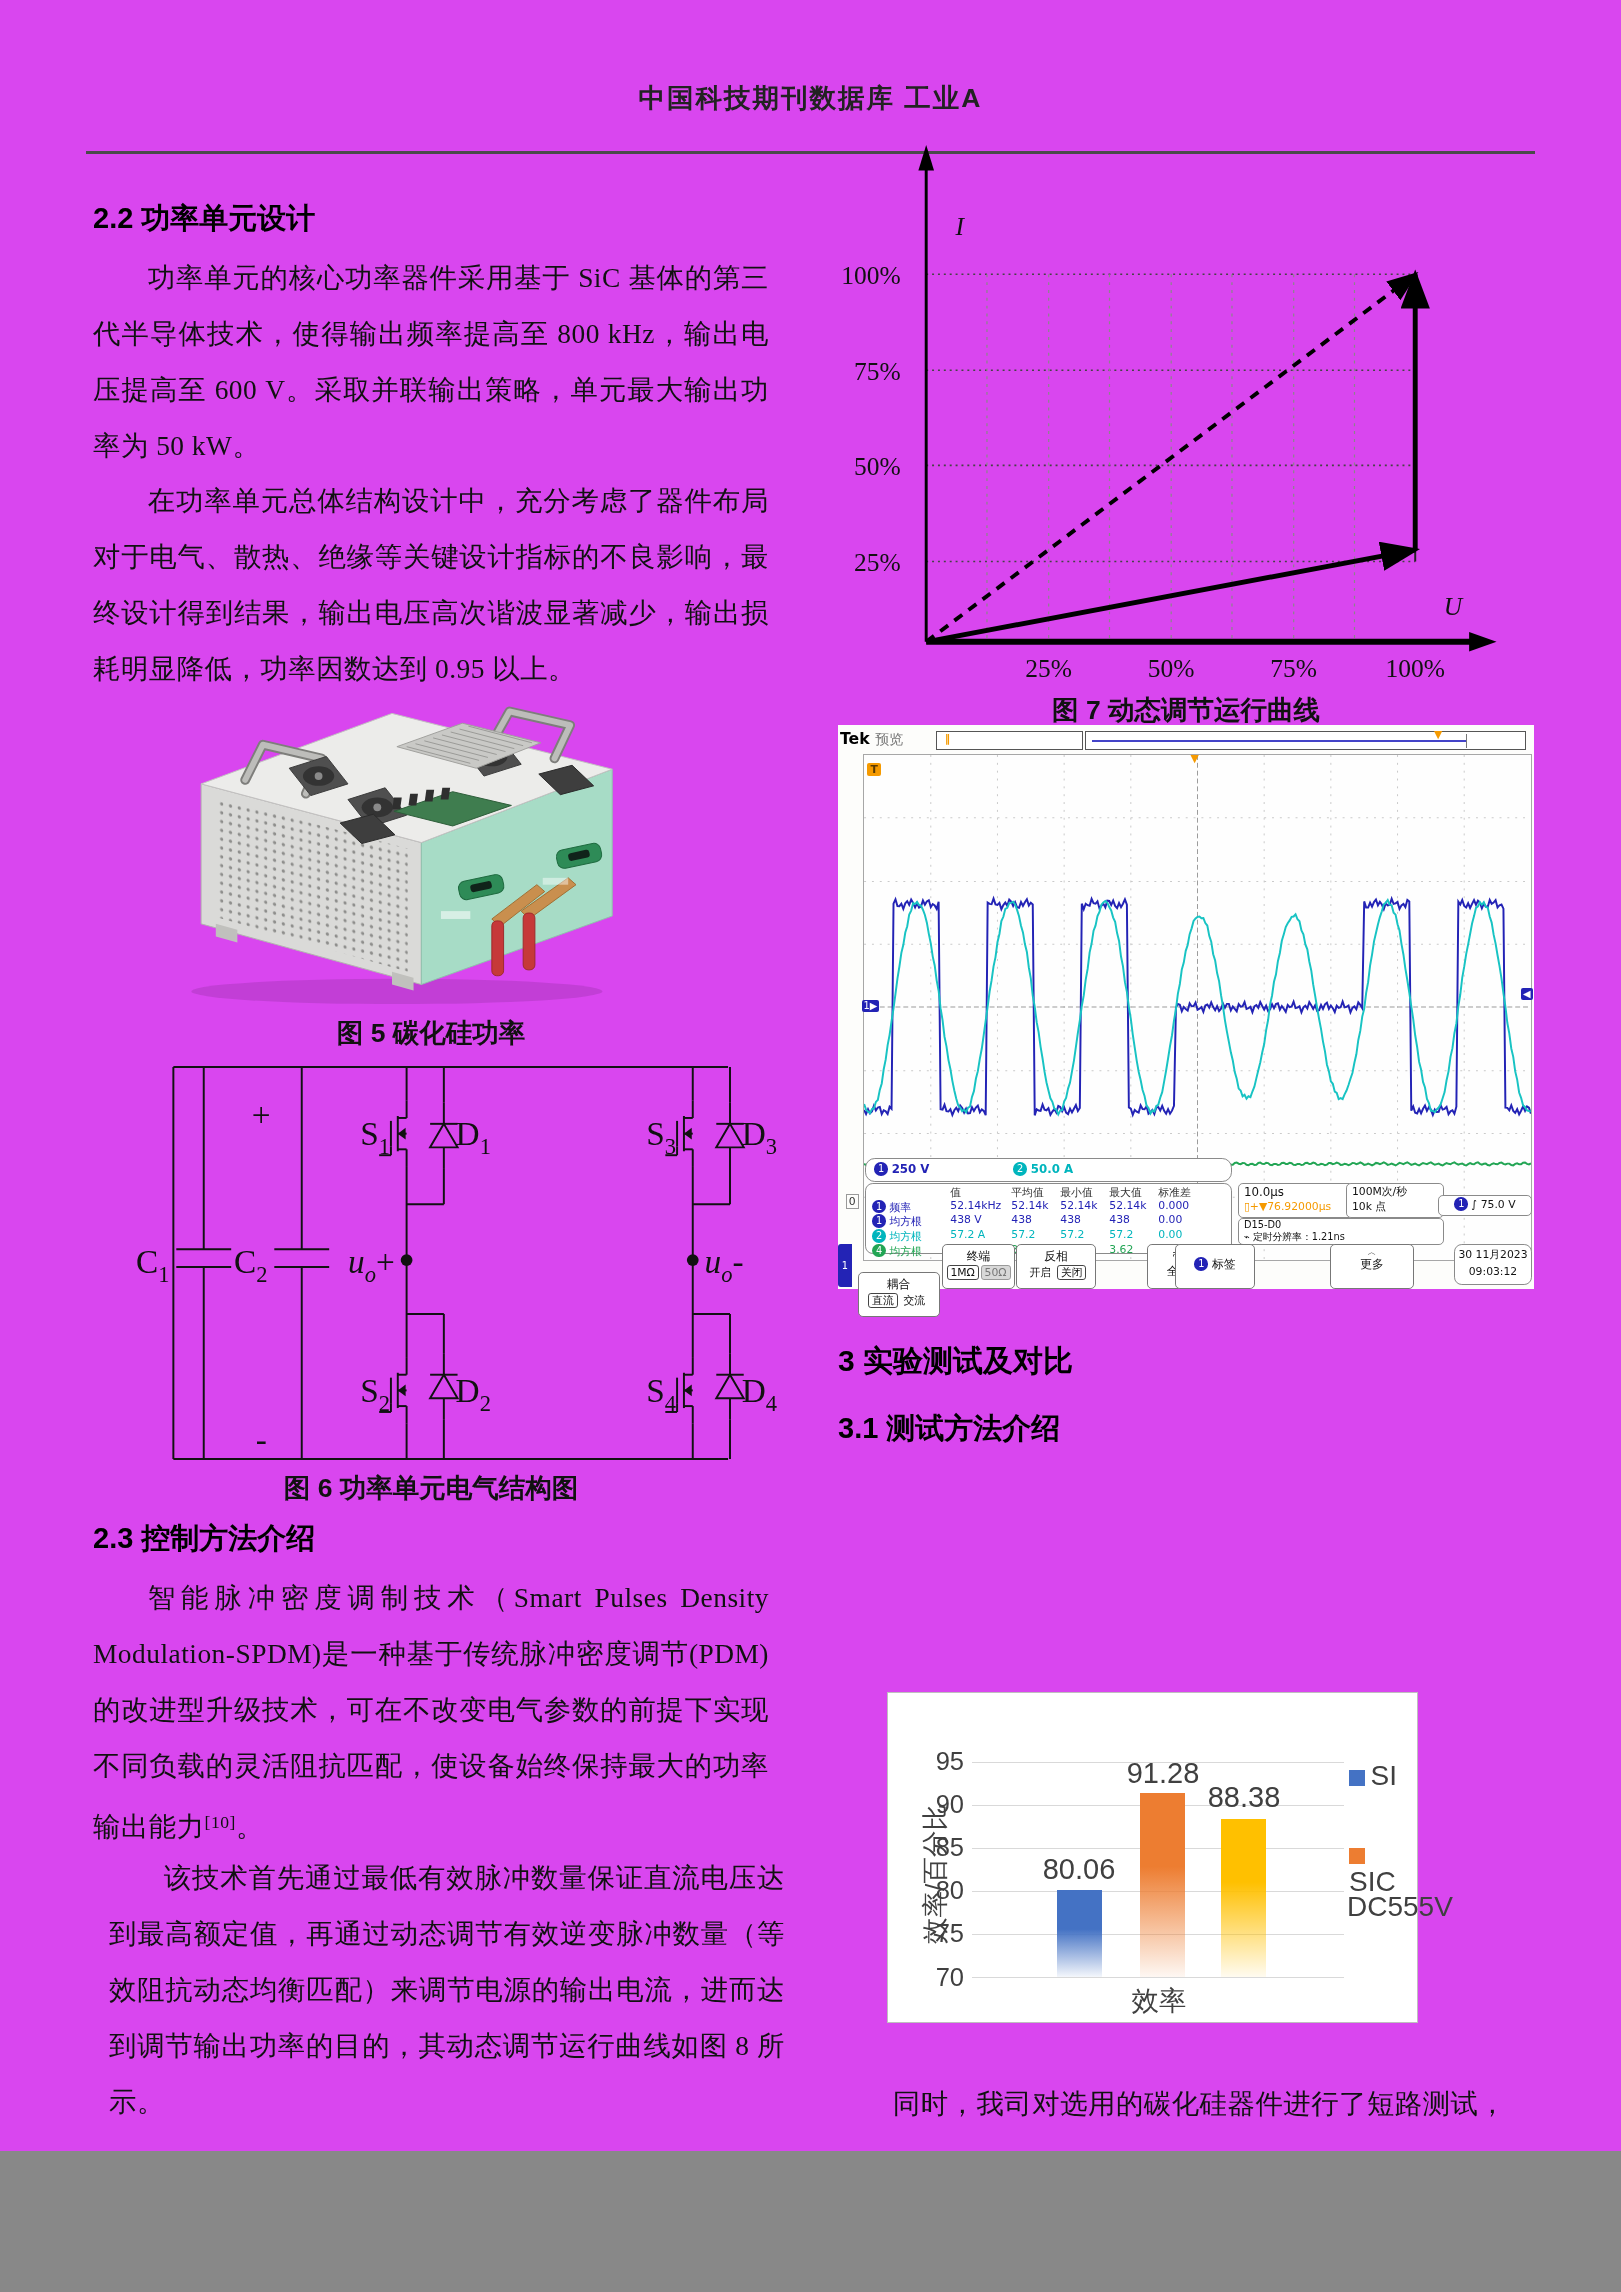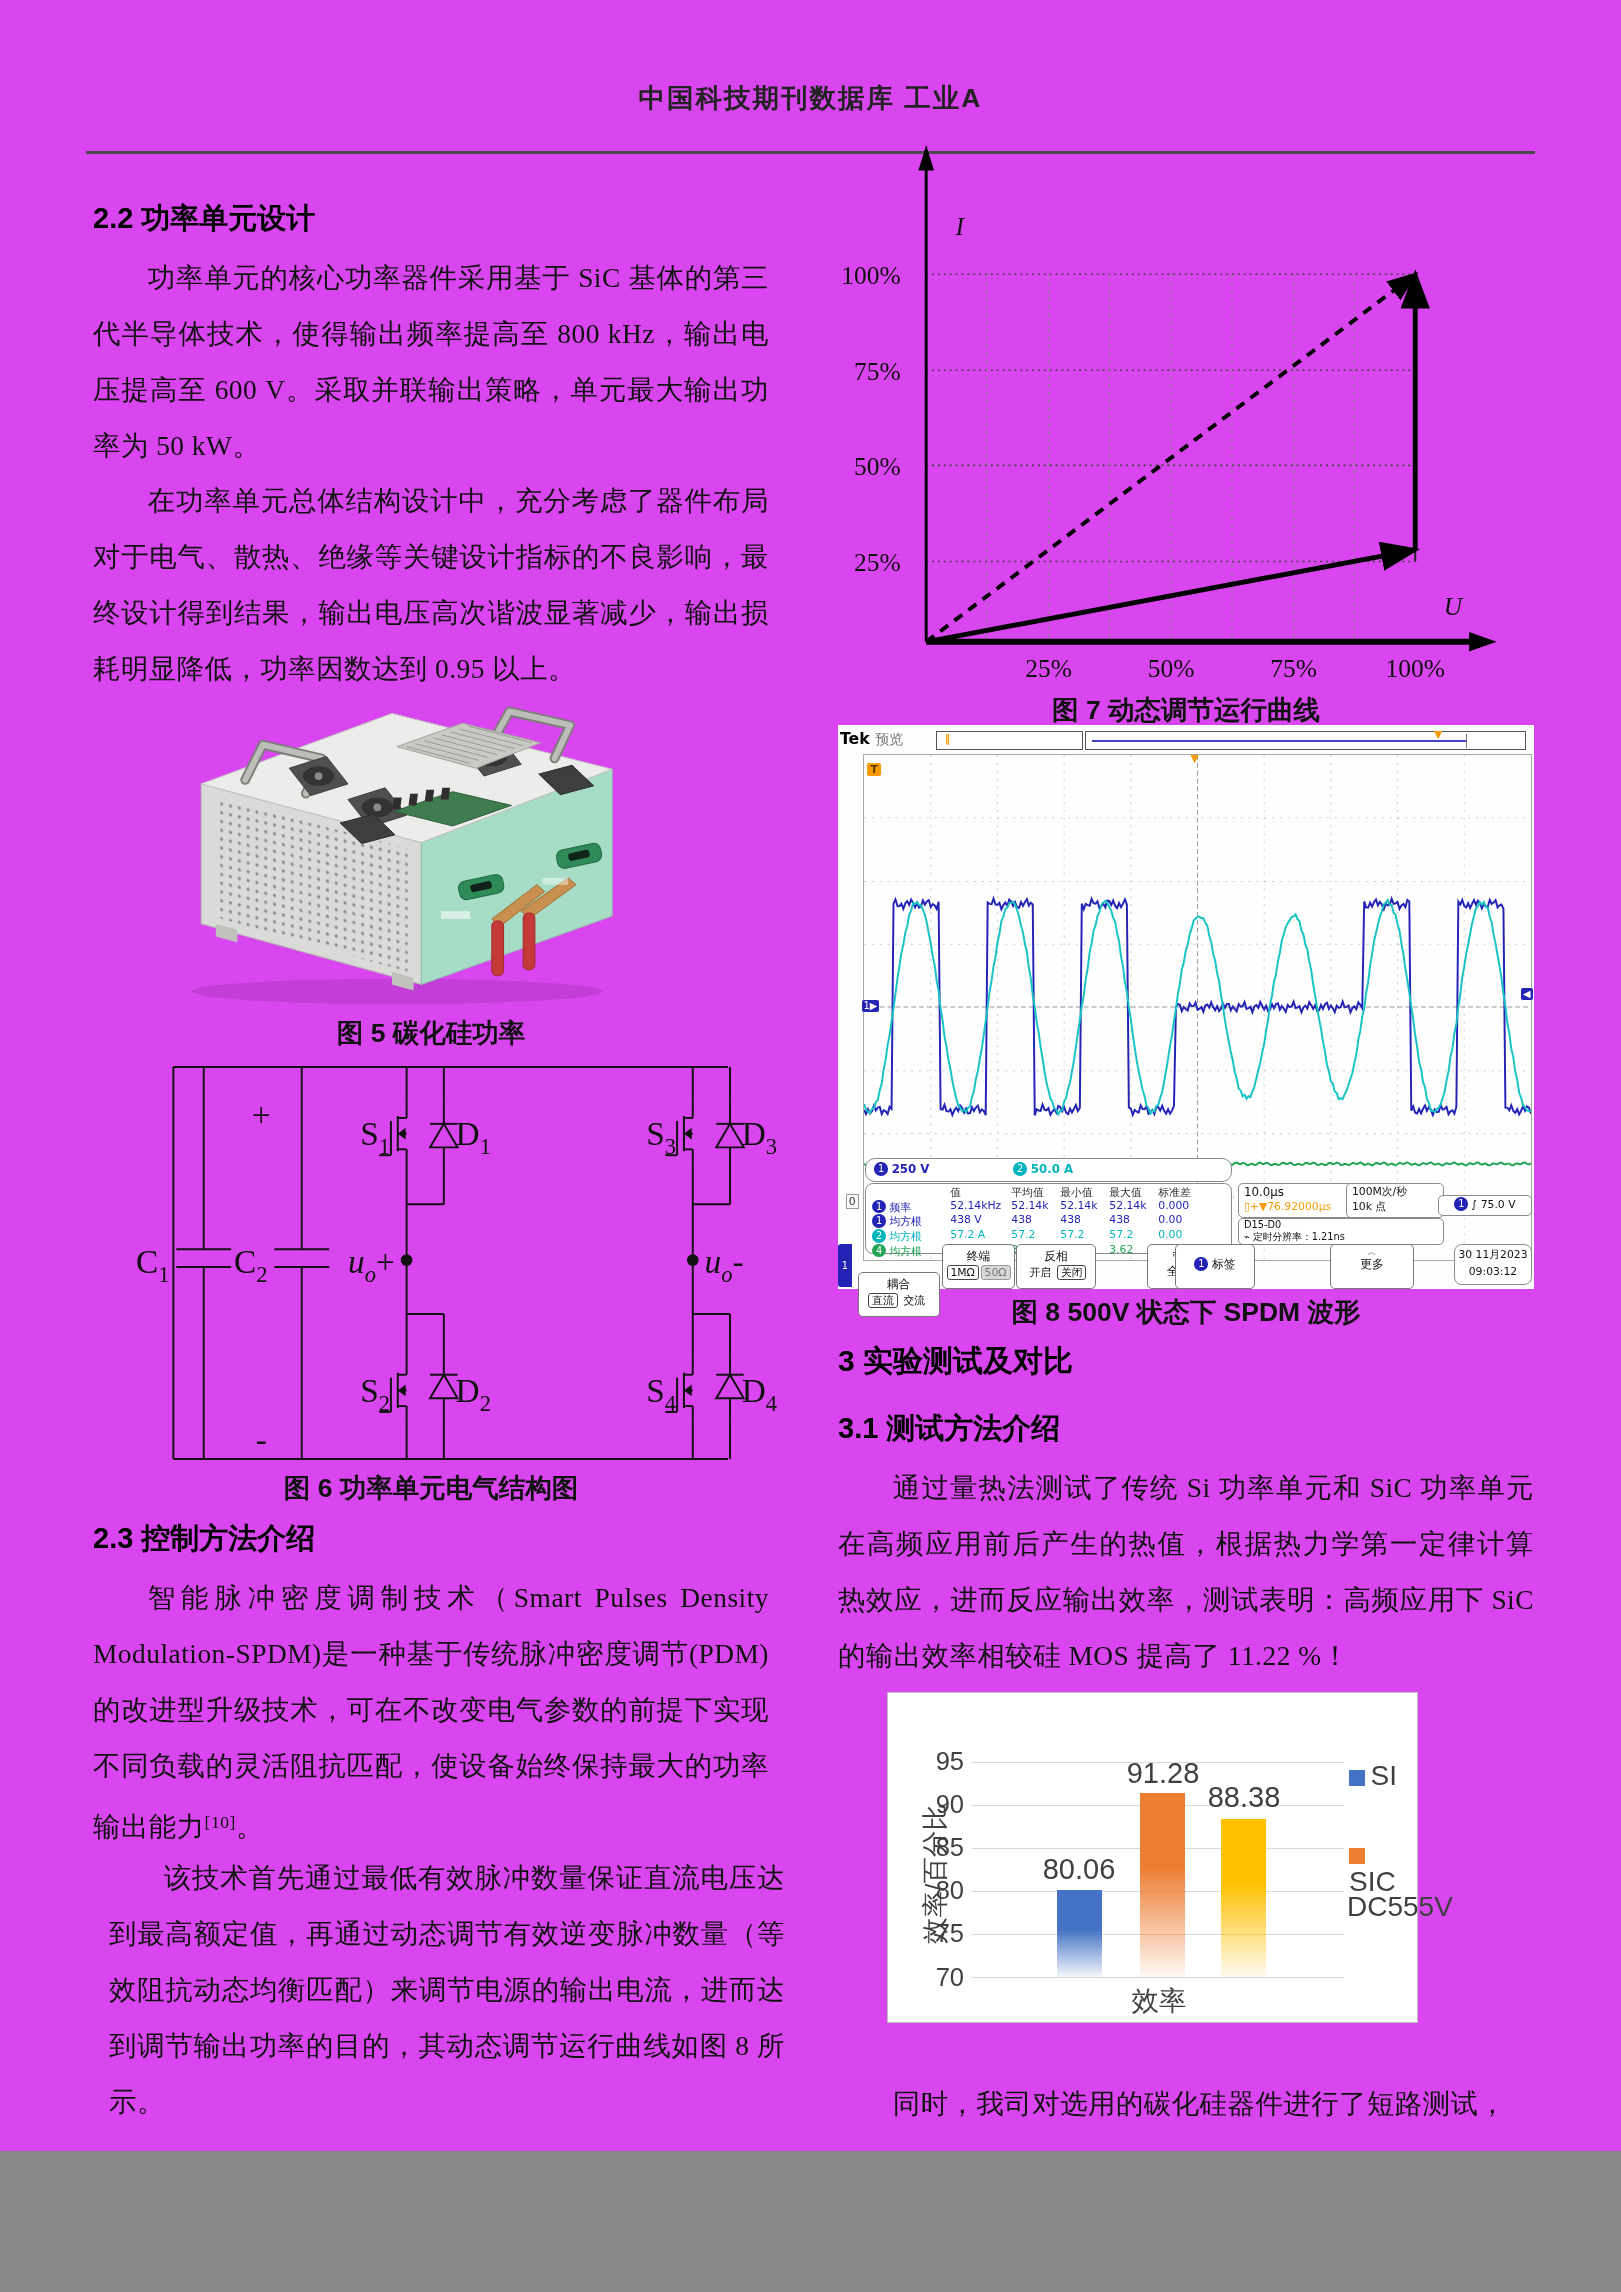--- a/index.html
+++ b/index.html
@@ -426,25 +426,23 @@
     </div>
     <div class="btn" style="left:492px;top:519px;width:82px;height:39px;">
       <div style="font-size:8.8px;line-height:7.8px;color:#555;">︿</div>
       <div>更多</div>
     </div>
     <div class="sbox" style="left:616px;top:519px;width:76px;height:37px;border-radius:7.8px;font-size:10.8px;line-height:16.7px;text-align:center;padding-top:2px;">
       <div>30 11月2023</div>
       <div>09:03:12</div>
     </div>
   </div>
-  <div class="abs cap rcol" style="top:1294px;">图 8  500V 状态下 SPDM 波形</div>
 
   <div class="abs heading big" style="left:838px;top:1341px;">3 实验测试及对比</div>
   <div class="abs heading" style="left:838px;top:1409px;">3.1 测试方法介绍</div>
-  <div class="abs para rcol" style="left:838px;top:1460px;">通过量热法测试了传统 Si 功率单元和 SiC 功率单元在高频应用前后产生的热值，根据热力学第一定律计算热效应，进而反应输出效率，测试表明：高频应用下 SiC 的输出效率相较硅 MOS 提高了 11.22 %！</div>
 
   <div class="fig9" id="fig9">
     <div class="f9ylabel">效率/百分比</div>
     <div class="f9grid" style="top:69px;"></div>
     <div class="f9grid" style="top:112px;"></div>
     <div class="f9grid" style="top:155px;"></div>
     <div class="f9grid" style="top:198px;"></div>
     <div class="f9grid" style="top:241px;"></div>
     <div class="f9grid" style="top:284px;"></div>
     <div class="f9tick" style="left:33px;top:56px;">95</div>

